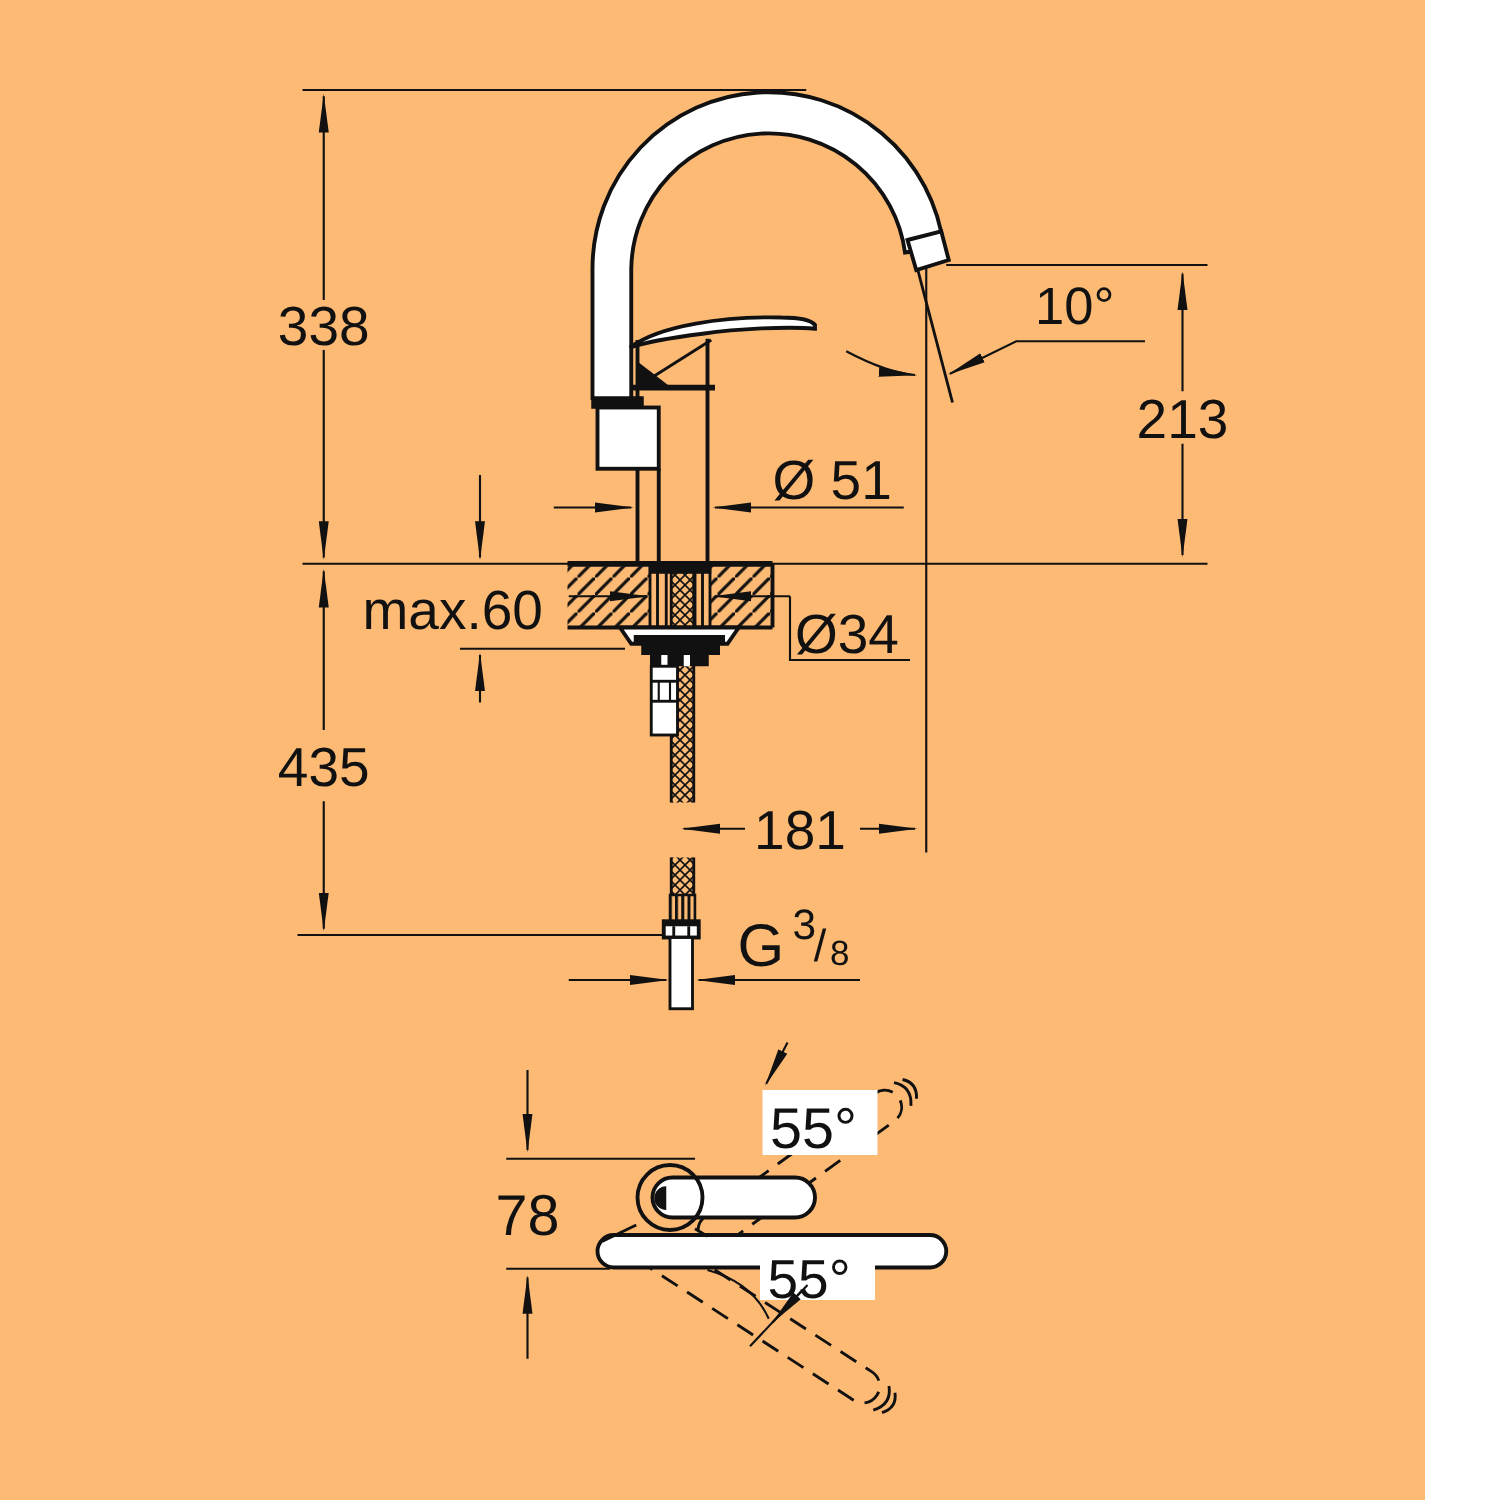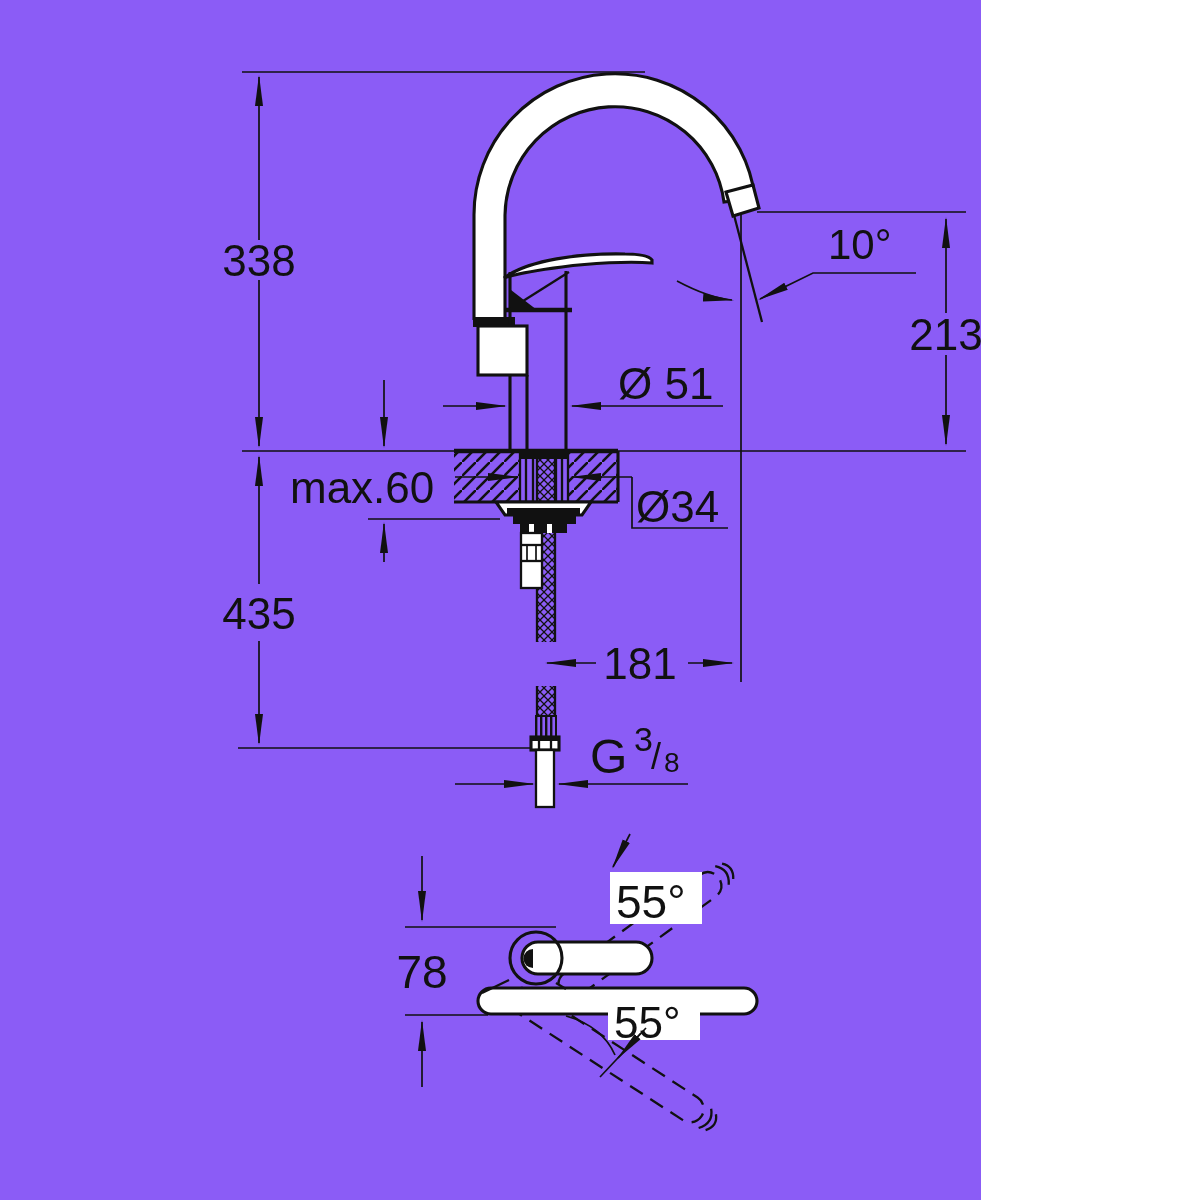--- a/index.html
+++ b/index.html
@@ -1,16 +1,16 @@
 <!DOCTYPE html>
 <html><head>
 <meta charset="utf-8">
 <style>
   html,body{margin:0;padding:0;background:#fff;}
-  .stage{position:relative;width:981px;height:1200px;background:#8b5cf6;overflow:hidden;}
+  .stage{position:relative;width:1140px;height:1200px;background:#fdba74;overflow:hidden;}
   svg{display:block;}
   svg text{font-family:"Liberation Sans","DejaVu Sans",sans-serif;fill:#111111;}
   .ln{stroke:#111111;fill:none;stroke-linecap:butt;}
   .thin{stroke-width:1.7;}
   .med{stroke-width:2.3;}
   .thick{stroke-width:3.1;}
   .xthick{stroke-width:4.6;}
   .wfill{fill:#ffffff;}
   .blk{fill:#111111;stroke:none;}
   .dash{stroke-dasharray:15 9;}

